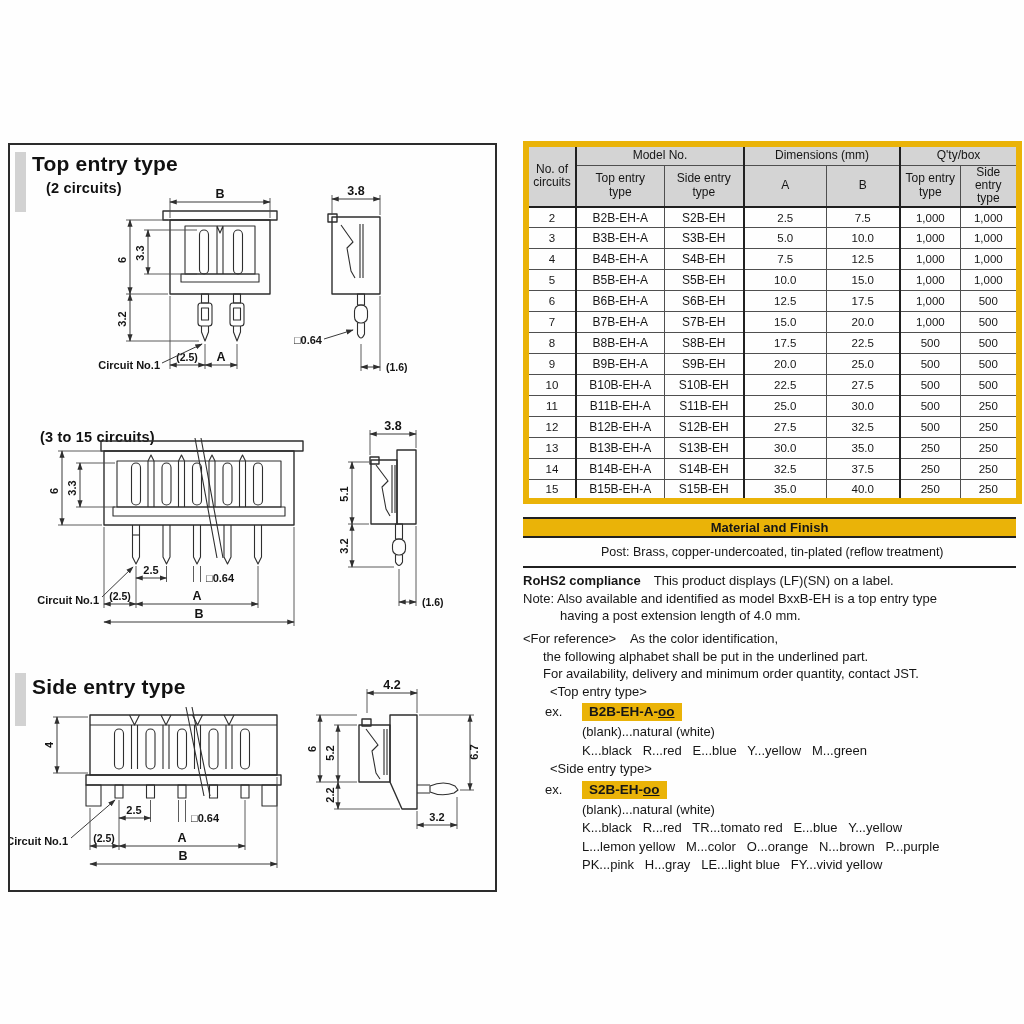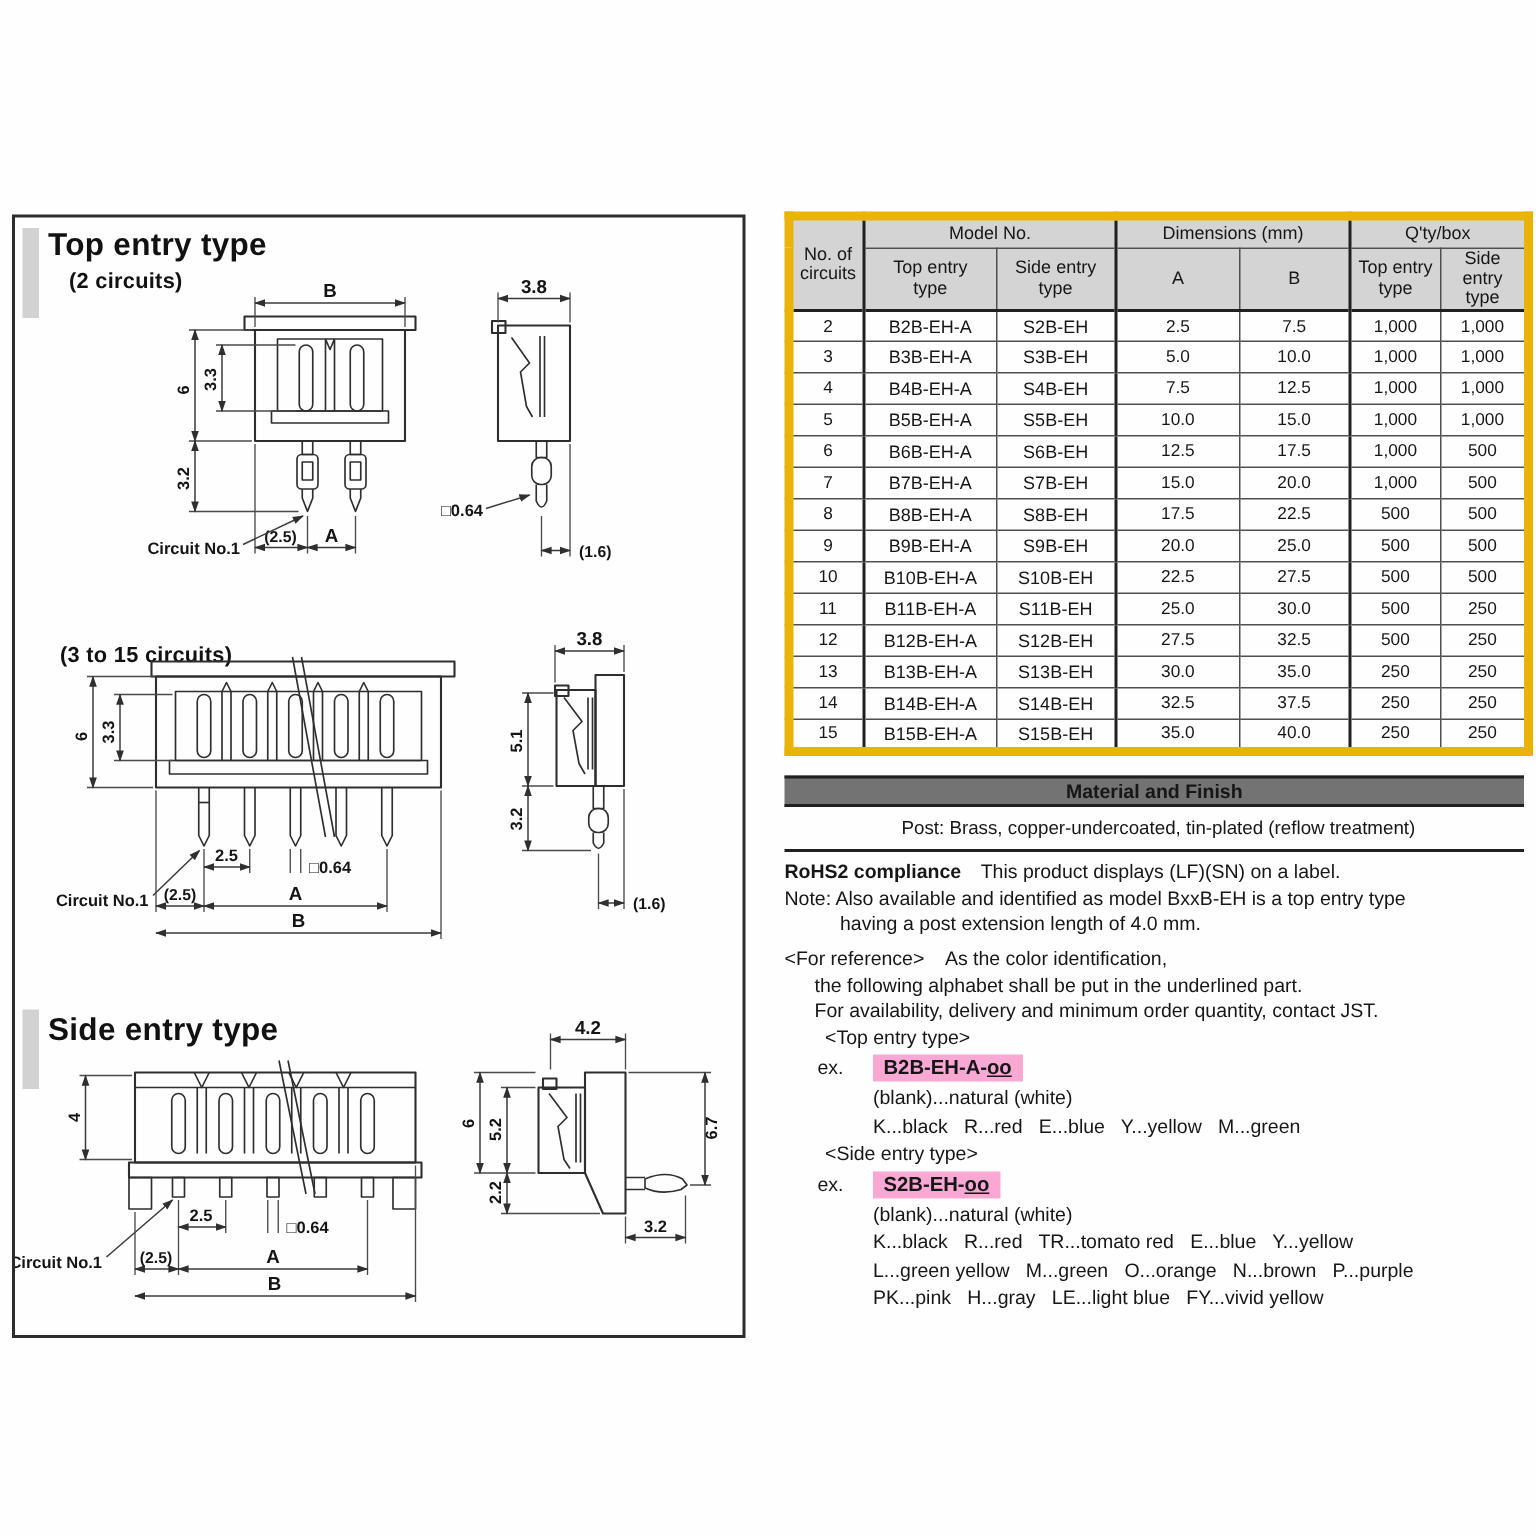--- a/index.html
+++ b/index.html
@@ -34,37 +34,37 @@
   table.spec th, table.spec td { border:1px solid #4f4f4f; text-align:center; vertical-align:middle; padding:0 1px; }
   table.spec { border:6px solid #eab308; }
   table.spec thead th { background:#d4d4d4; font-weight:normal; font-size:12px; line-height:1.12; white-space:pre-line; }
   table.spec thead tr.r1 th { height:21px; }
   table.spec thead tr.r2 th { height:33px; }
   table.spec thead { border-bottom:2px solid #202020; }
   table.spec td { font-size:11.5px; height:21px; }
   table.spec td.model { font-weight:normal; font-size:12px; }
   .gl { border-left:2px solid #202020 !important; }
 
-  .mat-bar { margin-top:13px; height:21px; background:#737373; border-top:2px solid #202020; border-bottom:2px solid #202020;
+  .mat-bar { margin-top:13px; height:21px; background:#eab308; border-top:2px solid #202020; border-bottom:2px solid #202020;
              text-align:center; font-weight:bold; font-size:13px; line-height:18px; }
   .mf-line { font-size:12.5px; line-height:16.5px; padding-left:78px; }
   .mf1 { margin-top:6px; }
   .rohs { margin-top:6px; border-top:2px solid #202020; padding-top:4px; font-size:13px; line-height:17px; }
   .rohs b { font-size:13px; }
   .rohs span.rest { margin-left:13px; }
   .note1 { font-size:13px; line-height:17px; margin-top:1px; }
   .note2 { font-size:13px; line-height:17px; padding-left:37px; }
 
   .ref { margin-top:6px; font-size:13px; line-height:17.5px; }
   .pre { white-space:pre-wrap; }
   .ind1 { padding-left:20px; }
   .ind2 { padding-left:27px; }
   .exrow { display:flex; align-items:flex-start; padding-left:22px; margin-top:3px; margin-bottom:2px; }
   .exlbl { width:37px; font-size:13px; }
-  .exmodel { background:#f9a8d4; font-weight:bold; font-size:13.5px; padding:0 7px; line-height:18px; }
+  .exmodel { background:#eab308; font-weight:bold; font-size:13.5px; padding:0 7px; line-height:18px; }
   .exmodel .u { text-decoration:underline; }
   .clr { padding-left:59px; white-space:pre-wrap; font-size:13px; line-height:18.5px; }
 </style>
 </head>
 <body>
 
 <div class="page">
 
   <section class="panel">
     <div class="graybar gb1"></div>
@@ -458,17 +458,17 @@
       <div class="clr">(blank)...natural (white)</div>
       <div class="clr">K...black   R...red   E...blue   Y...yellow   M...green</div>
 
       <div class="ind2">&lt;Side entry type&gt;</div>
       <div class="exrow">
         <span class="exlbl">ex.</span>
         <span class="exmodel"><span>S2B-EH-</span><span class="u">oo</span></span>
       </div>
       <div class="clr">(blank)...natural (white)</div>
       <div class="clr">K...black   R...red   TR...tomato red   E...blue   Y...yellow</div>
-      <div class="clr">L...green yellow   M...green   O...orange   N...brown   P...purple</div>
+      <div class="clr">L...lemon yellow   M...color   O...orange   N...brown   P...purple</div>
       <div class="clr">PK...pink   H...gray   LE...light blue   FY...vivid yellow</div>
     </div>
   </section>
 </div>
 
 </body></html>

